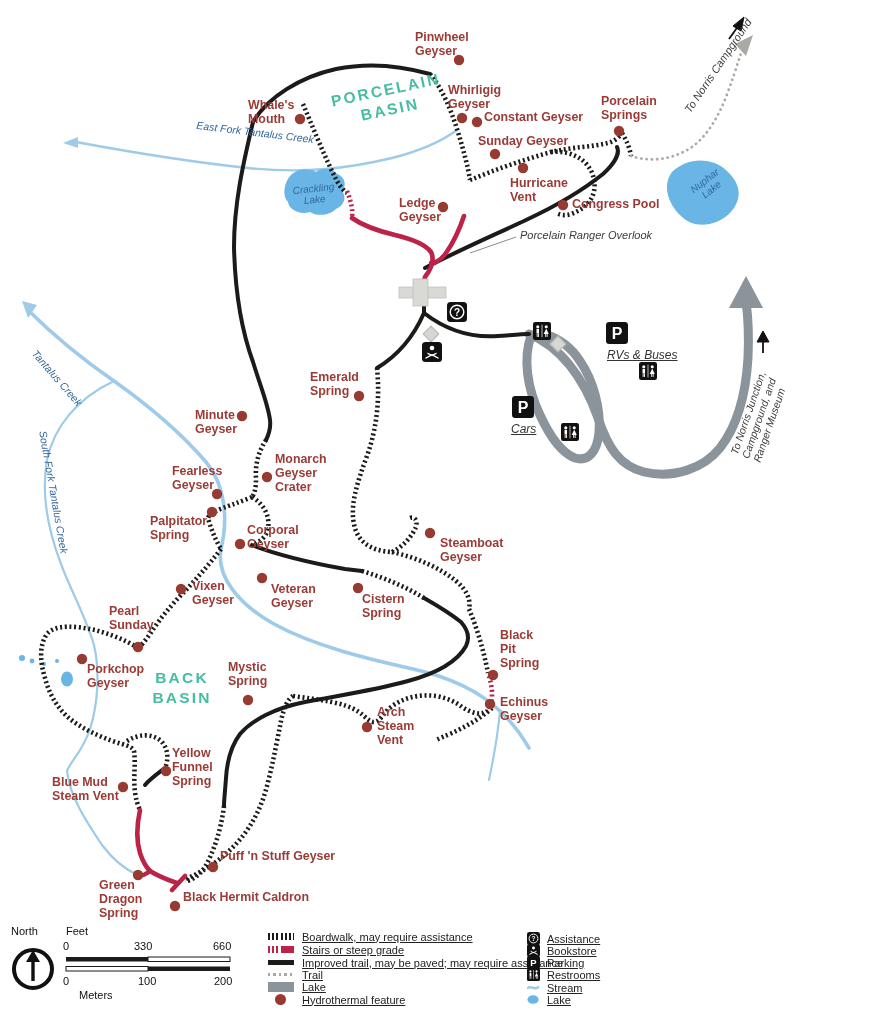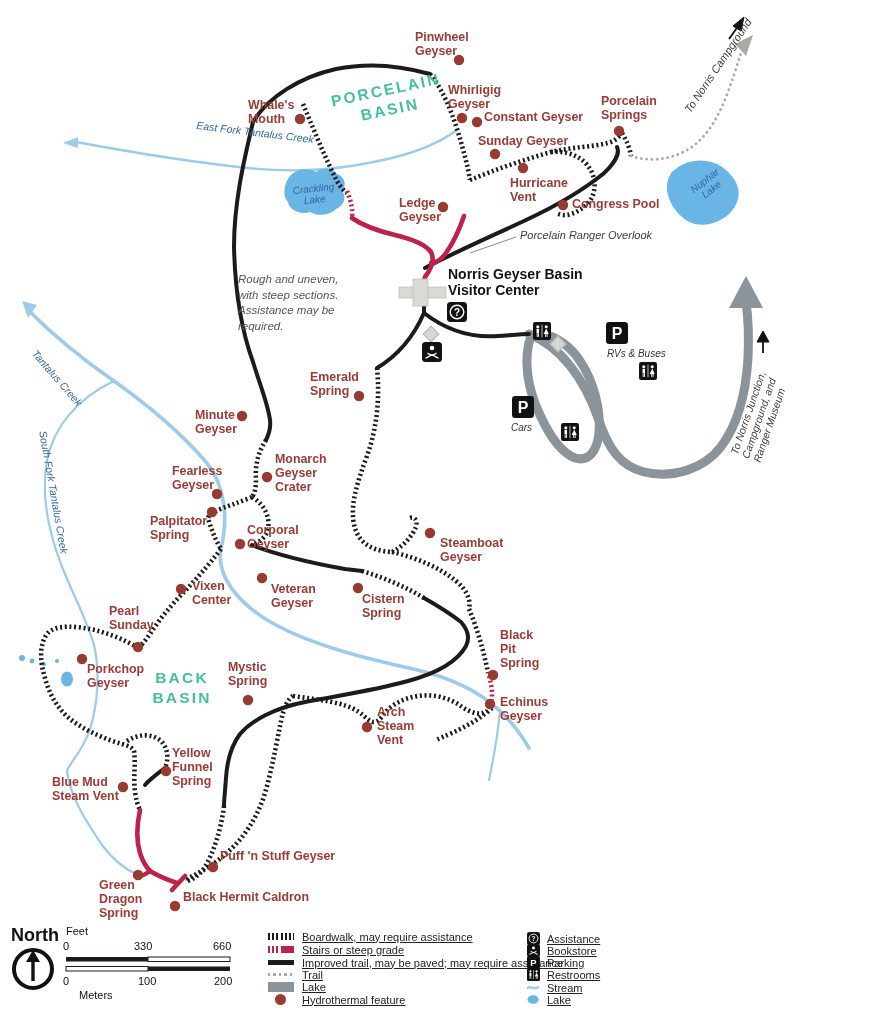--- a/index.html
+++ b/index.html
@@ -10,28 +10,28 @@
        color:#9a3b36;white-space:pre-line;}
   .water{position:absolute;z-index:2;font-style:italic;font-size:10.5px;line-height:1.12;
        color:#33679f;white-space:pre-line;}
   .basin{position:absolute;z-index:2;font-weight:bold;font-size:15.5px;line-height:1.3;
        color:#45bda1;letter-spacing:2.2px;text-align:center;white-space:pre-line;}
   .vc{position:absolute;z-index:3;font-weight:bold;font-size:14px;line-height:1.15;
        color:#111;white-space:pre-line;}
   .note{position:absolute;z-index:2;font-style:italic;font-size:11.5px;line-height:1.35;
        color:#555;white-space:pre-line;}
   .small-i{position:absolute;z-index:3;font-style:italic;font-size:11px;color:#3c3c3c;white-space:pre-line;}
-  .roadlbl{position:absolute;z-index:3;font-style:italic;font-size:10px;color:#333;}
+  .roadlbl{position:absolute;z-index:3;font-style:italic;font-size:12px;color:#333;text-decoration:underline;}
   .ow{position:absolute;z-index:4;font-size:4.5px;font-weight:bold;color:#fff;letter-spacing:.4px;}
   .icon{position:absolute;z-index:4;}
   .diamond{position:absolute;z-index:3;width:10px;height:10px;background:#d6d6d2;
        border:1px solid #b8b8b2;transform:rotate(45deg);}
   .tick{position:absolute;z-index:3;font-size:11px;color:#111;}
   .scale-cap{position:absolute;z-index:3;font-size:11px;color:#111;}
-  .north{position:absolute;z-index:3;font-size:18px;font-weight:bold;color:#111;}
+  .north{position:absolute;z-index:3;font-size:11px;font-weight:normal;color:#111;}
   .lg-row{position:absolute;z-index:3;left:268px;display:flex;align-items:center;gap:8px;height:13px;}
   .lg-row2{position:absolute;z-index:3;left:527px;display:flex;align-items:center;gap:7px;height:13px;}
   .lg-txt{font-size:11px;color:#222;white-space:nowrap;text-decoration:underline;}
   .sw{width:26px;height:6px;flex:none;display:inline-block;}
   .sw-boardwalk{height:7px;background:repeating-linear-gradient(90deg,#1d1b19 0 2px,#fff 2px 4.2px);}
   .sw-stairs{height:7px;background-image:linear-gradient(#bb2348,#bb2348),
        repeating-linear-gradient(90deg,#bb2348 0 2px,#fff 2px 4.2px);
        background-size:42% 100%,100% 100%;background-position:right center,left center;background-repeat:no-repeat;}
   .sw-improved{height:5px;background:#1d1b19;}
   .sw-trail{height:3px;background:repeating-linear-gradient(90deg,#a8a8a2 0 2.2px,transparent 2.2px 5.5px);}
@@ -252,21 +252,21 @@
   <div class="lbl" style="left:275px;top:452px">Monarch
 Geyser
 Crater</div>
   <div class="lbl" style="left:150px;top:514px">Palpitator
 Spring</div>
   <div class="lbl" style="left:247px;top:523px">Corporal
 Geyser</div>
   <div class="lbl" style="left:440px;top:536px">Steamboat
 Geyser</div>
   <div class="lbl" style="left:192px;top:579px">Vixen
-Center</div>
+Geyser</div>
   <div class="lbl" style="left:271px;top:582px">Veteran
 Geyser</div>
   <div class="lbl" style="left:362px;top:592px">Cistern
 Spring</div>
   <div class="lbl" style="left:109px;top:604px">Pearl
 Sunday</div>
   <div class="lbl" style="left:87px;top:662px">Porkchop
 Geyser</div>
   <div class="lbl" style="left:228px;top:660px">Mystic
 Spring</div>
@@ -290,27 +290,21 @@
   <div class="lbl" style="left:183px;top:890px">Black Hermit Caldron</div>
 
   <div class="water" style="left:196px;top:127px;transform:rotate(7deg)">East Fork Tantalus Creek</div>
   <div class="water" style="left:38px;top:348px;transform:rotate(49deg);transform-origin:0 0">Tantalus Creek</div>
   <div class="water" style="left:48px;top:430px;transform:rotate(80deg);transform-origin:0 0">South Fork Tantalus Creek</div>
   <div class="water" style="left:288px;top:183px;width:52px;text-align:center;transform:rotate(-6deg);font-size:10px">Crackling
 Lake</div>
   <div class="water" style="left:685px;top:174px;width:46px;text-align:center;transform:rotate(-38deg);font-size:10px">Nuphar
 Lake</div>
 
-  <div class="vc" style="left:448px;top:266px">Norris Geyser Basin
-Visitor Center</div>
   <div class="small-i" style="left:520px;top:229px">Porcelain Ranger Overlook</div>
-  <div class="note" style="left:238px;top:272px">Rough and uneven,
-with steep sections.
-Assistance may be
-required.</div>
   <div class="small-i" style="left:660px;top:55px;width:122px;transform:rotate(-56deg);font-size:11px">To Norris Campground</div>
   <div class="small-i" style="left:728px;top:452px;width:110px;transform:rotate(-71deg);transform-origin:0 0;font-size:10.5px">To Norris Junction,
 Campground, and
 Ranger Museum</div>
 
   <div class="roadlbl" style="left:607px;top:348px">RVs &amp; Buses</div>
   <div class="roadlbl" style="left:511px;top:422px">Cars</div>
 
   <span class="ow" style="left:583px;top:346px;transform:rotate(38deg)">ONE WAY</span>
   <span class="ow" style="left:560px;top:387px;transform:rotate(62deg)">ONE WAY</span>

